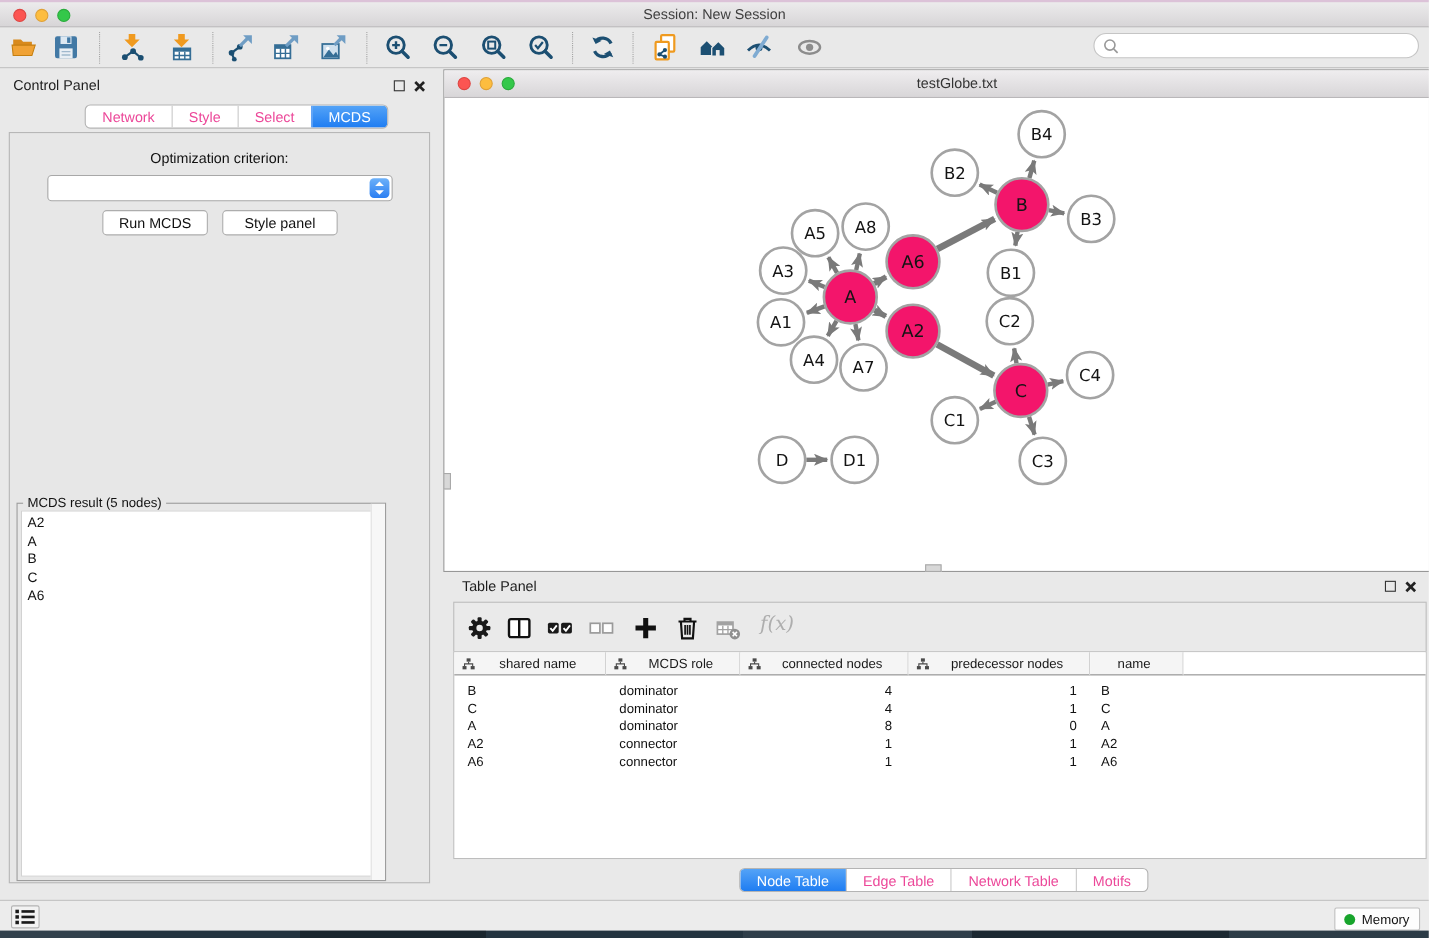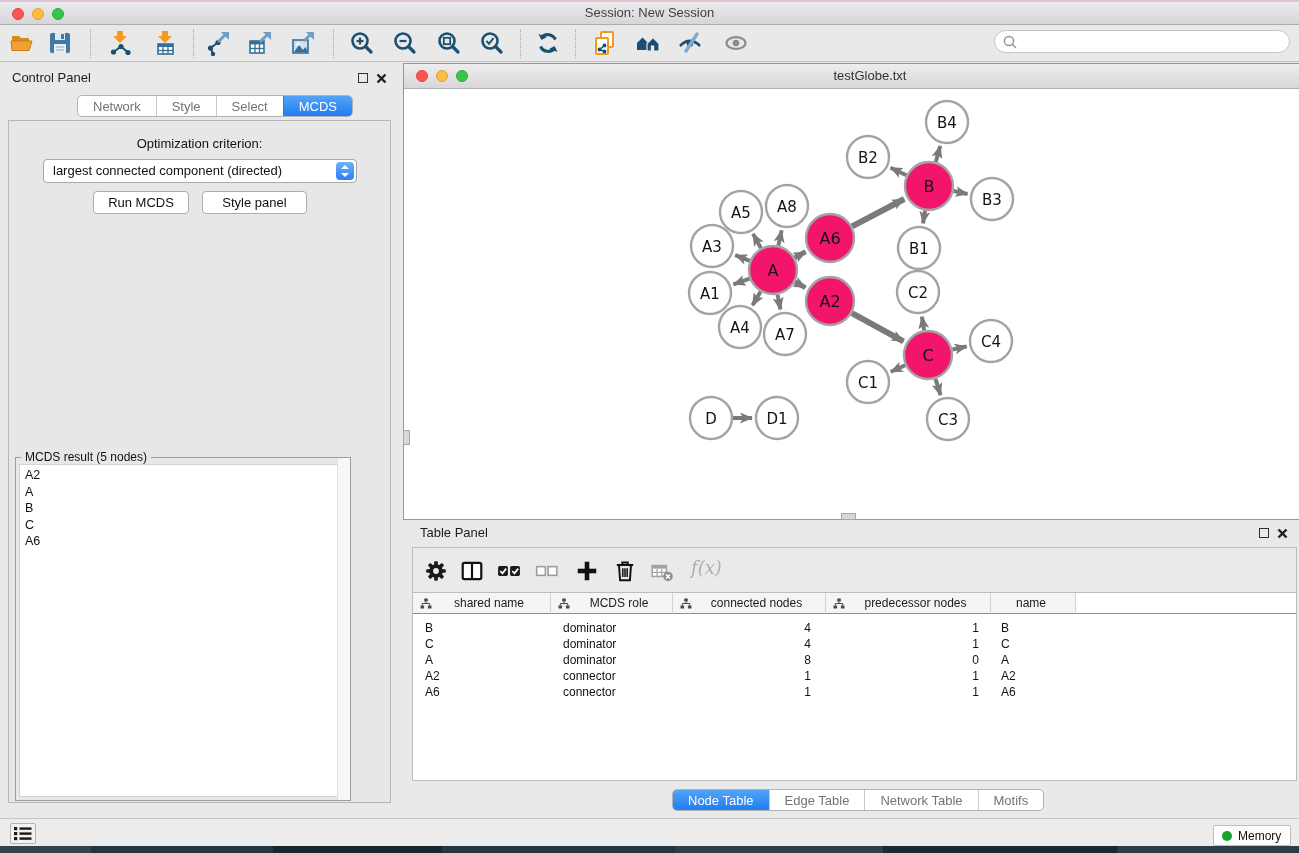--- a/index.html
+++ b/index.html
@@ -24,21 +24,21 @@
   .searchbox svg { position:absolute; left:7px; top:3px; }
   .searchbox input { position:absolute; left:26px; top:1px; right:8px; height:19px; border:none; outline:none; font-size:12px; background:transparent; color:#333; }
 
   
   .cp-title { position:absolute; left:12px; top:70px; font-size:13px; color:#1d1d1d; }
   .win-btn-float { position:absolute; width:10px; height:10px; border:1.5px solid #333; background:transparent; }
   .win-btn-close { position:absolute; width:11px; height:11px; }
   .cp-float { left:358px; top:73px; } .cp-close { left:376px; top:73px; }
   .segset { position:absolute; display:flex; height:22px; background:#fff; border:1px solid #b4b4b4; border-radius:5px; overflow:hidden; }
   .cp-tabs { left:77px; top:95px; }
-  .seg { padding:0 15px; line-height:21px; font-size:13px; color:#737373; border-left:1px solid #c9c9c9; white-space:nowrap; }
+  .seg { padding:0 15px; line-height:21px; font-size:13px; color:#ec4899; border-left:1px solid #c9c9c9; white-space:nowrap; }
   .seg:first-child { border-left:none; }
   .seg.active { background:linear-gradient(#54a3f7,#1f7df2); color:#fff; border-left-color:#1f7df2; }
   .cp-box { position:absolute; left:8px; top:120px; width:383px; height:683px; background:#e7e7e7; border:1px solid #b7b7b7; }
   .crit-label { position:absolute; left:0; right:0; top:15px; text-align:center; font-size:13px; color:#111; }
   .dropdown { position:absolute; left:34px; top:38px; width:314px; height:24px; background:#fff; border:1px solid #a8a8a8; border-radius:4px; }
   .dropdown .val { position:absolute; left:9px; top:0; line-height:22px; font-size:13px; color:#111; white-space:nowrap; }
   .stepper { position:absolute; right:2px; top:2px; width:18px; height:18px; border-radius:4px; background:linear-gradient(#6db1f9,#2b7ff2); }
   .stepper .up, .stepper .dn { position:absolute; left:5px; width:0; height:0; border-left:4px solid transparent; border-right:4px solid transparent; }
   .stepper .up { top:3px; border-bottom:4.5px solid #fff; }
   .stepper .dn { bottom:3px; border-top:4.5px solid #fff; }
@@ -244,21 +244,20 @@
   <div class="segset cp-tabs">
       <div class="seg">Network</div>
       <div class="seg">Style</div>
       <div class="seg">Select</div>
       <div class="seg active">MCDS</div>
     </div>
 
   <div class="cp-box">
     <div class="crit-label">Optimization criterion:</div>
     <div class="dropdown">
-      <span class="val">largest connected component (directed)</span>
       <span class="stepper">
           <span class="up"></span>
           <span class="dn"></span>
         </span>
     </div>
     <div class="cp-btn btn-run">Run MCDS</div>
     <div class="cp-btn btn-close-panel">Style panel</div>
     <div class="fieldset">
       <span class="legend">MCDS result (5 nodes)</span>
       <div class="mcds-list">

